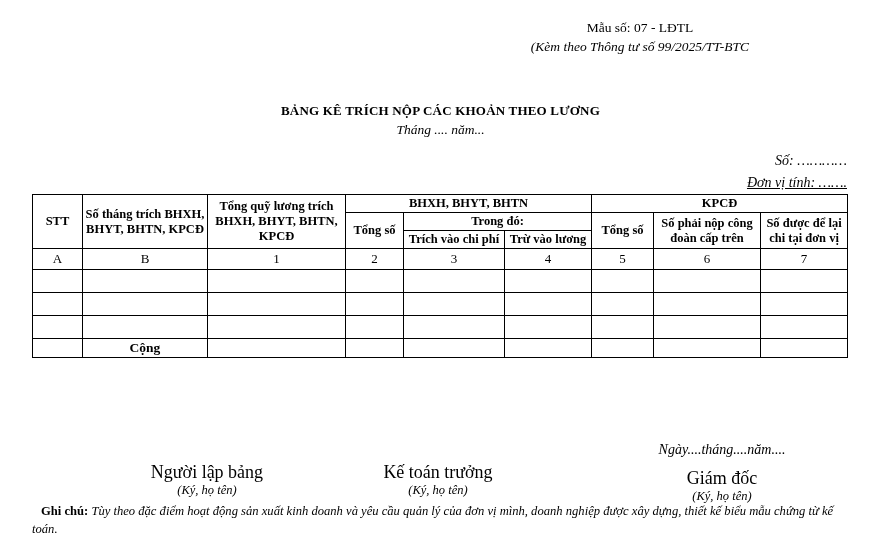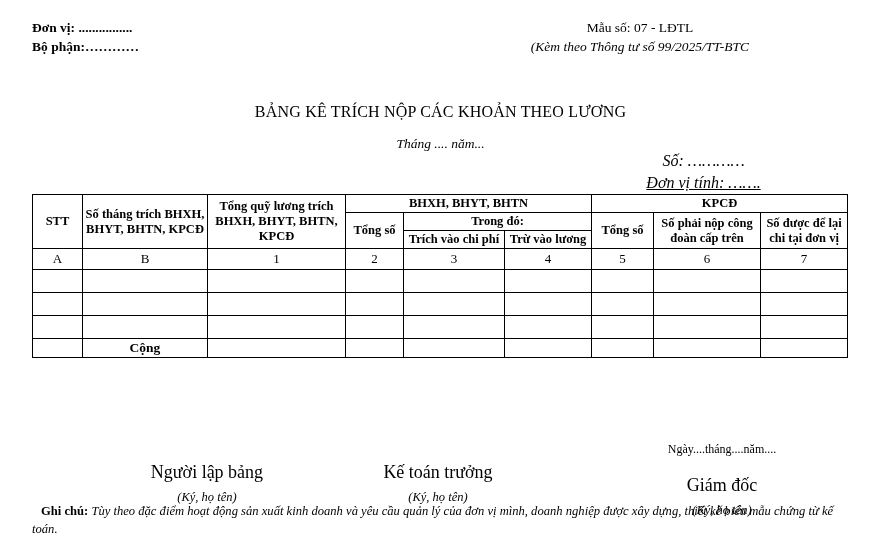--- a/index.html
+++ b/index.html
@@ -59,39 +59,39 @@
 
   
   .title-wrap {
     position: absolute;
     top: 103px;
     left: 0;
     right: 0;
     text-align: center;
   }
   .doc-title {
-    font-weight: normal;
-    font-size: 16px;
+    font-weight: bold;
+    font-size: 13px;
     letter-spacing: 0.2px;
   }
   .doc-period {
     font-style: italic;
     font-size: 13.5px;
-    margin-top: 15px;
+    margin-top: 3px;
   }
 
   
   .meta-right {
     position: absolute;
     top: 150px;
     left: 560px;
     width: 287px;
-    text-align: center;
-    font-style: italic;
-    font-size: 16px;
+    text-align: right;
+    font-style: italic;
+    font-size: 14px;
     line-height: 22px;
   }
   .meta-right .meta-line {
     padding-right: 0px;
   }
   .meta-unit { padding-right: 0px; text-decoration: underline; }
 
   
   .tbl-wrap {
     position: absolute;
@@ -150,26 +150,27 @@
     position: absolute;
     text-align: center;
     font-size: 13px;
   }
   .sign-col .role {
     font-weight: normal;
     font-size: 18px;
   }
   .sign-col .ky {
     font-style: italic;
-    margin-top: 7px;
+    margin-top: 0;
     font-size: 12.5px;
   }
   .sign-date {
-    font-size: 12px;
-    margin-bottom: 18px;
+    font-style: italic;
+    font-size: 14px;
+    margin-bottom: 10px;
   }
   .sign-prep { left: 60px; width: 230px; top: 22px; }
   .sign-acct { left: 291px; width: 230px; top: 22px; }
   .sign-dir  { left: 570px; width: 240px; top: 2px; }
 
   
   .note {
     position: absolute;
     left: 32px;
     top: 502px;
@@ -184,24 +185,20 @@
     font-weight: bold;
     margin-left: 9px;
   }
 </style>
 </head>
 <body>
 
 <div class="page">
 
   <div class="top-header">
-    <div class="unit-block">
-      <div>Đơn vị: ................</div>
-      <div>Bộ phận:…………</div>
-    </div>
     <div class="form-block">
       <div class="form-no">Mẫu số: 07 - LĐTL</div>
       <div class="form-ref">(Kèm theo Thông tư số 99/2025/TT-BTC</div>
     </div>
   </div>
 
   <div class="title-wrap">
     <div class="doc-title">BẢNG KÊ TRÍCH NỘP CÁC KHOẢN THEO LƯƠNG</div>
     <div class="doc-period">Tháng .... năm...</div>
   </div>

